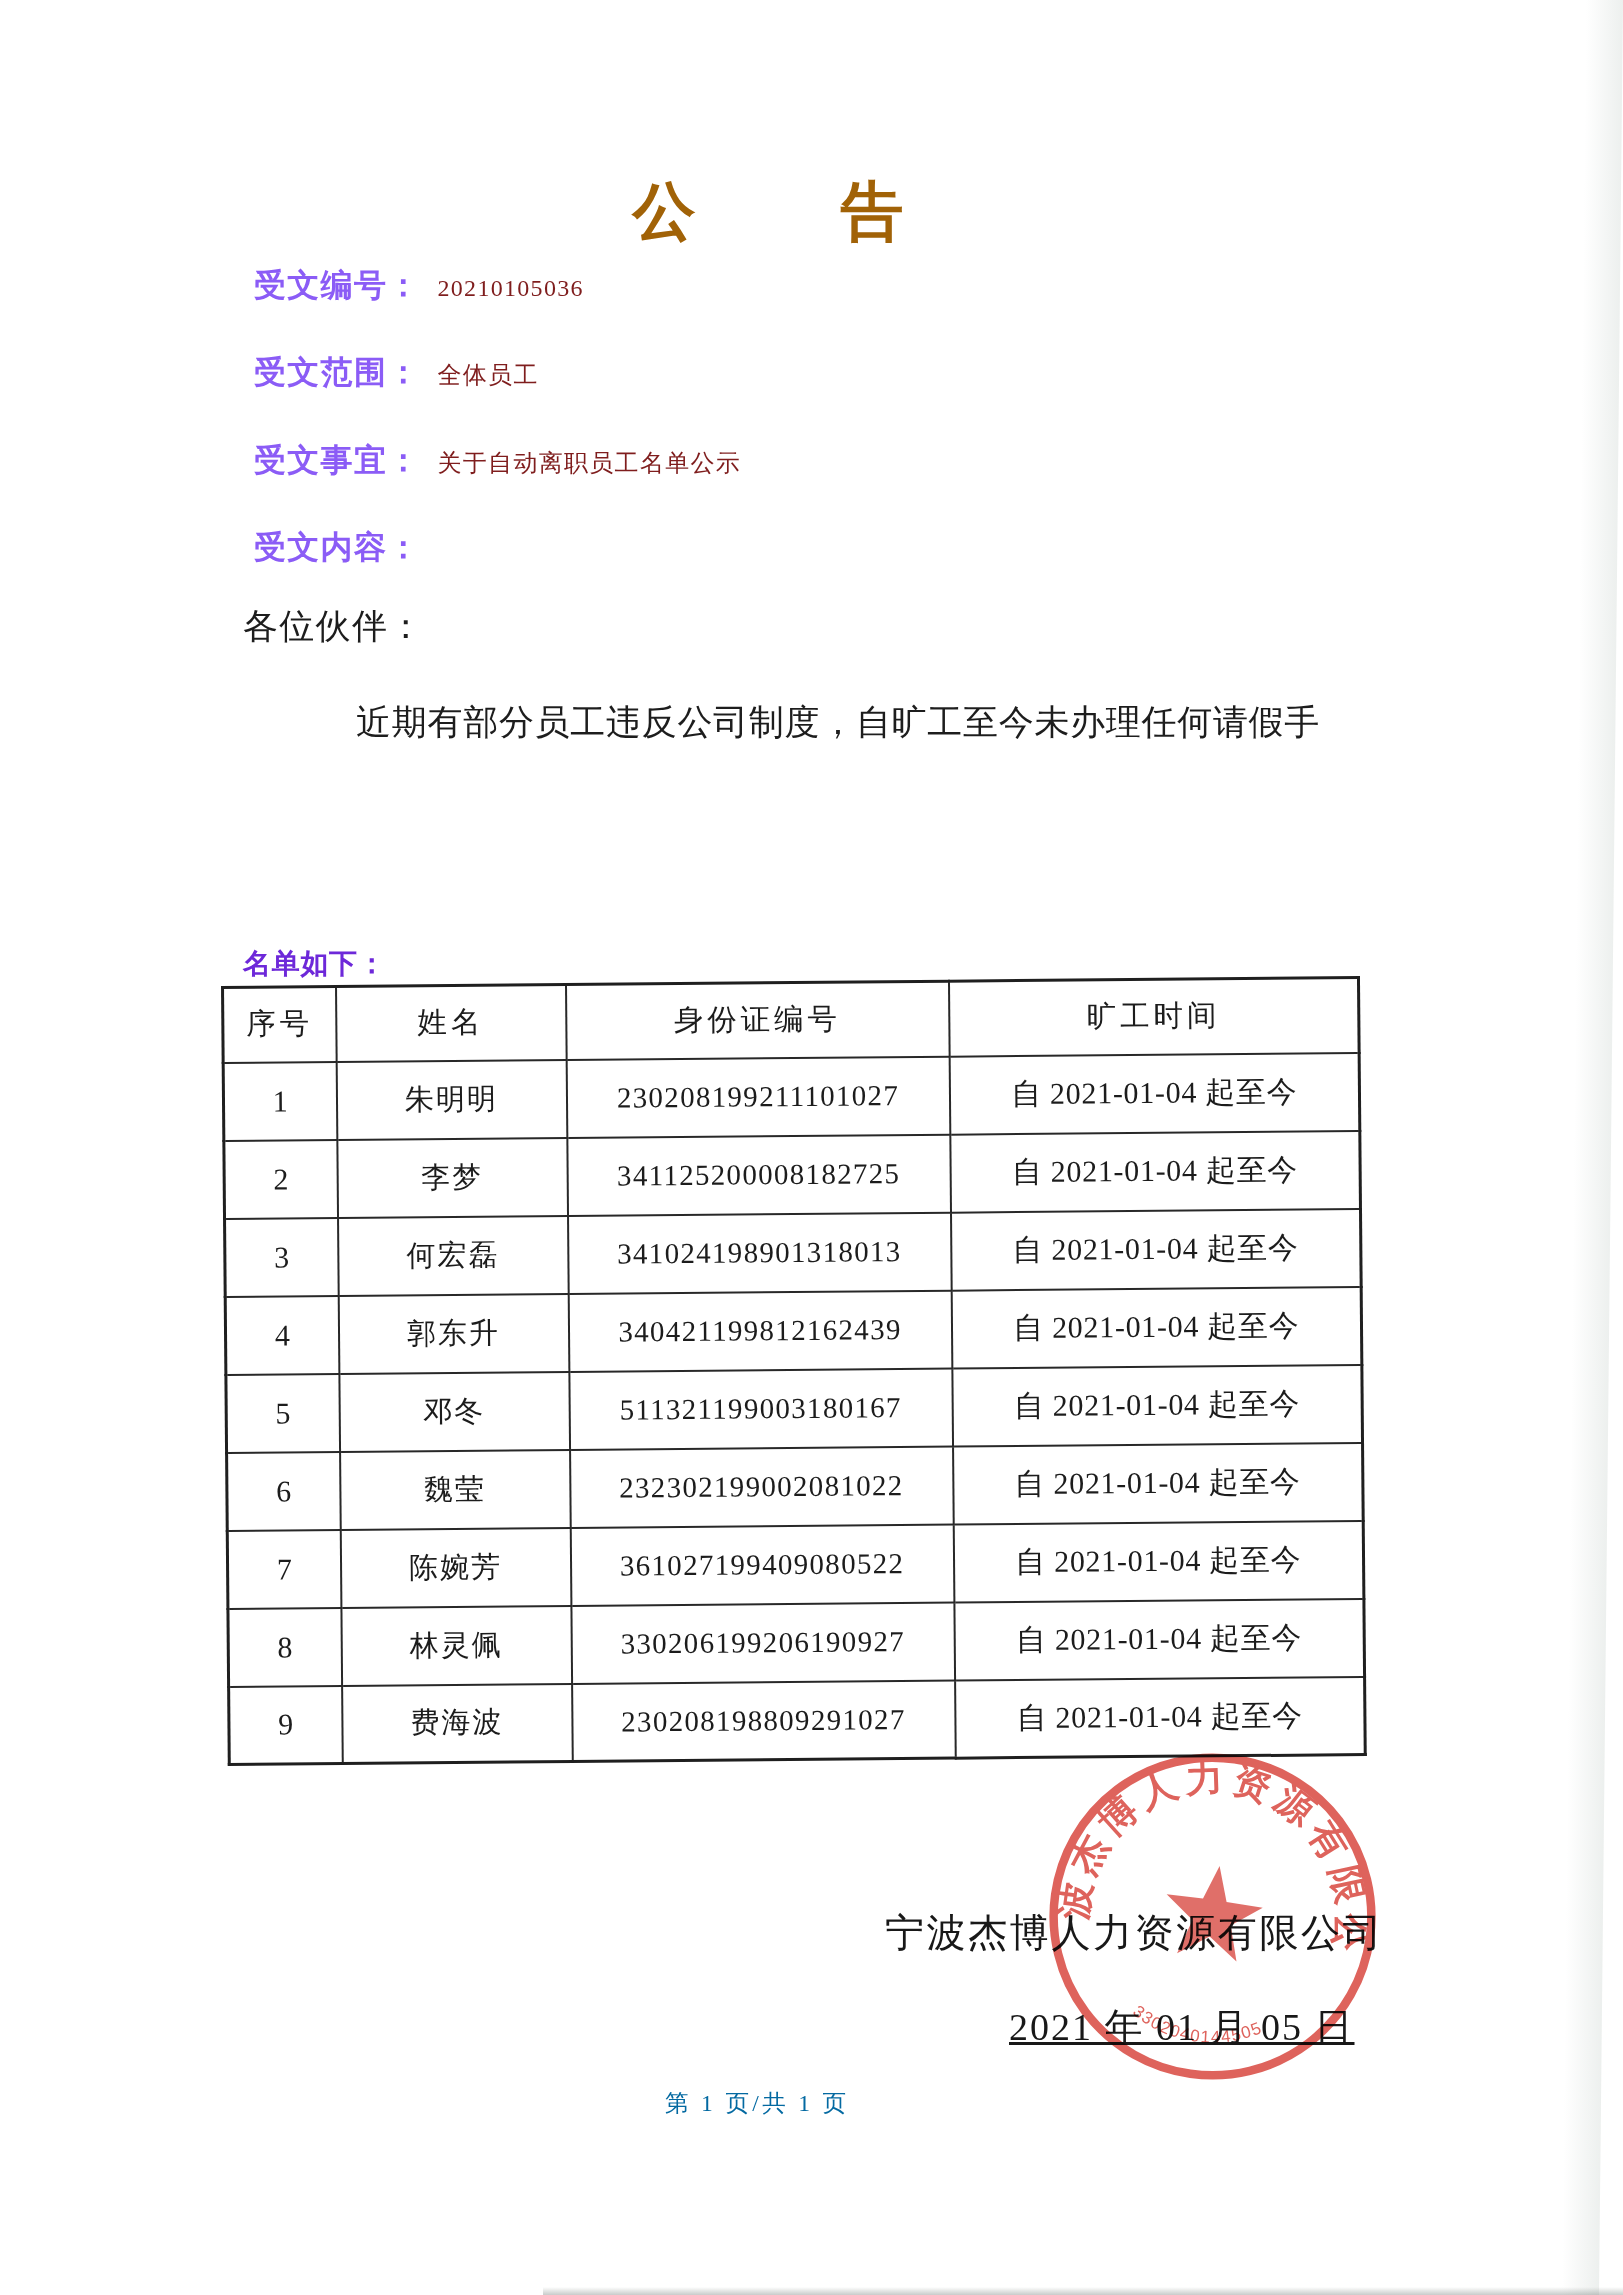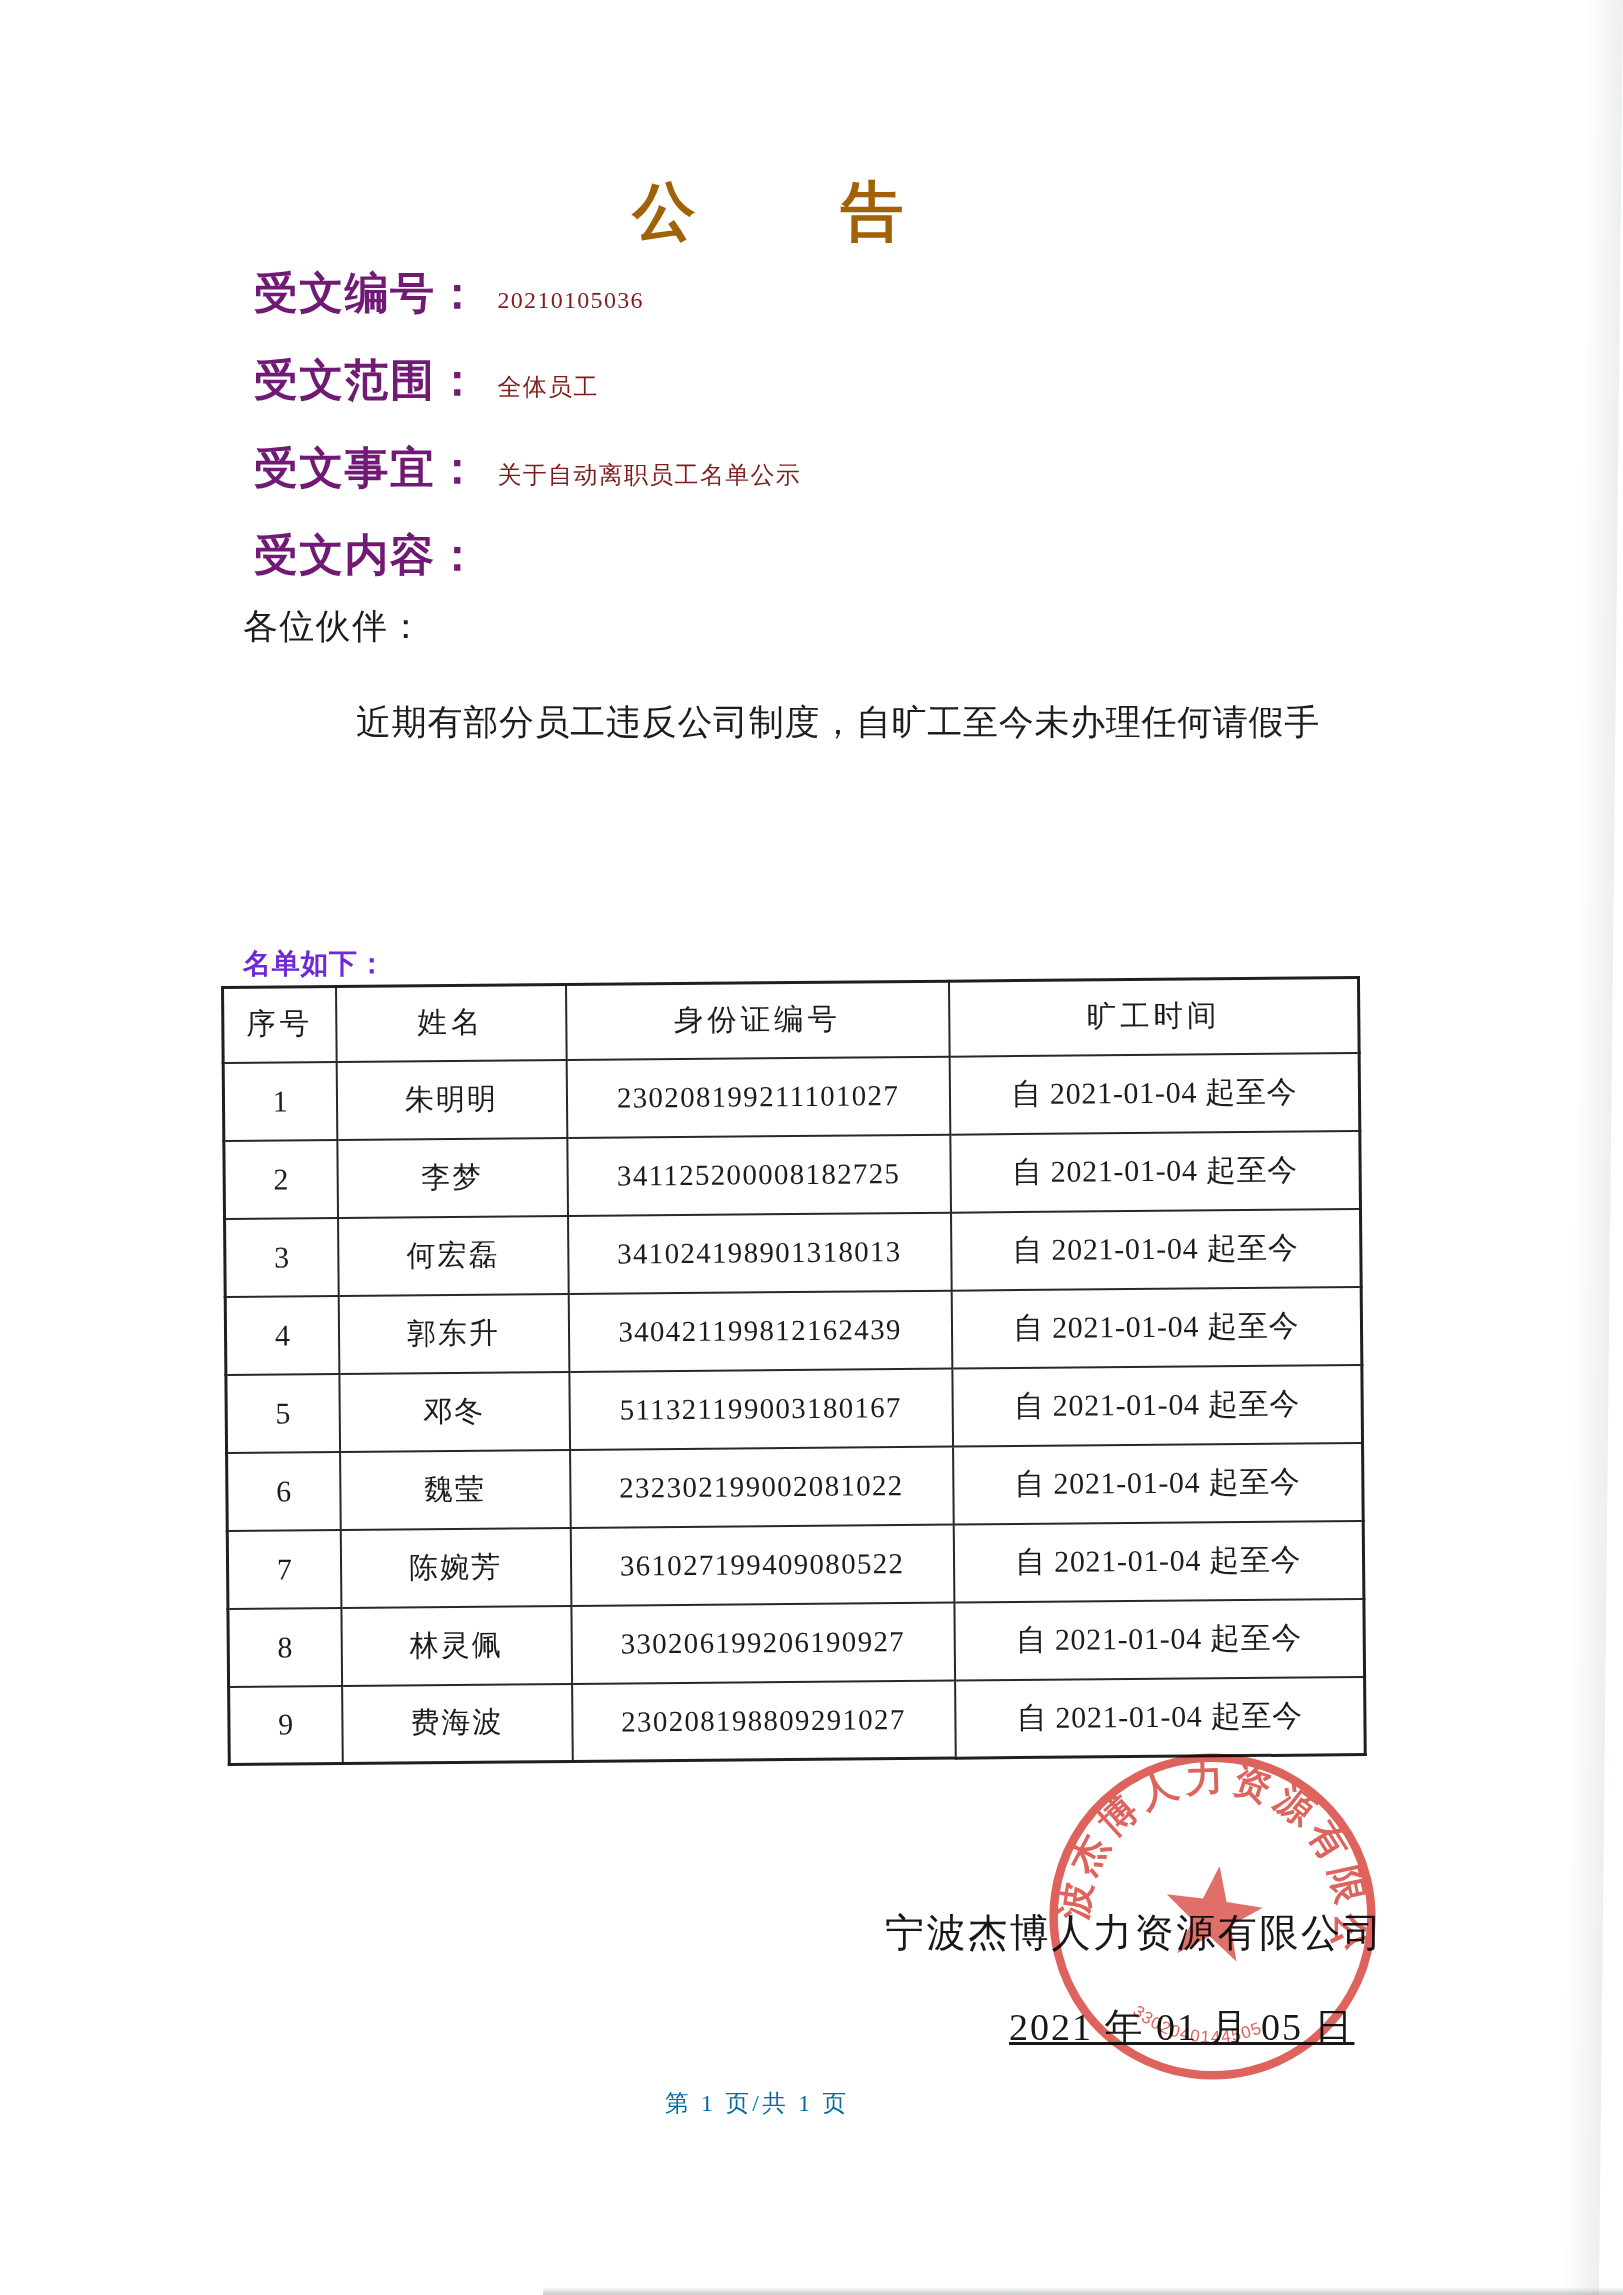--- a/index.html
+++ b/index.html
@@ -11,21 +11,21 @@
   .abs{position:absolute;}
   
   .doc-title{
     top:169px;left:0;width:1577px;text-align:center;
     font-size:63px;font-weight:bold;letter-spacing:41px;color:#a16207;
   }
   
   .field-row{left:254px;height:46px;white-space:nowrap;}
   .field-label{
     font-family:"Liberation Sans","DejaVu Sans",sans-serif;
-    font-weight:bold;font-size:44px;color:#701a75;letter-spacing:1.3px;
+    font-weight:bold;font-size:32px;color:#8b5cf6;letter-spacing:1.3px;
   }
   .field-value{font-size:24px;margin-left:17px;color:#7f1d1d;letter-spacing:1.3px;text-align:center;}
   .fr1{top:264px;} .fr2{top:351px;} .fr3{top:439px;} .fr4{top:526px;}
   
   .salutation{top:603px;left:243px;font-size:35px;letter-spacing:1.3px;}
   .para{top:681px;left:247px;width:1073px;}
   .para-line{font-size:35px;line-height:84px;letter-spacing:0.7px;white-space:nowrap;}
   .para-line.first{text-indent:71px;text-align:right;}
   .list-intro{
     top:945px;left:243px;font-size:28px;font-weight:bold;

